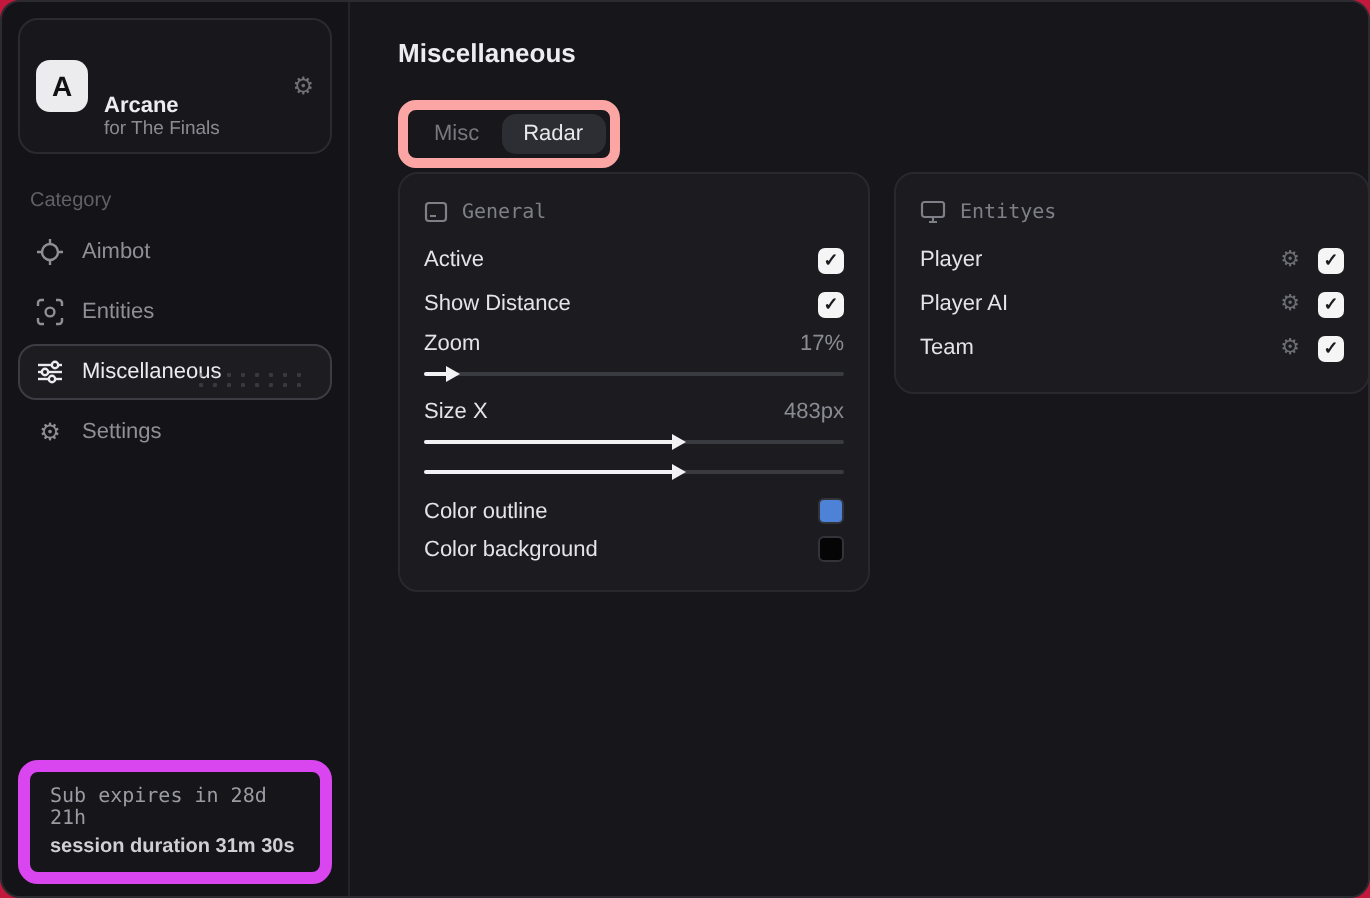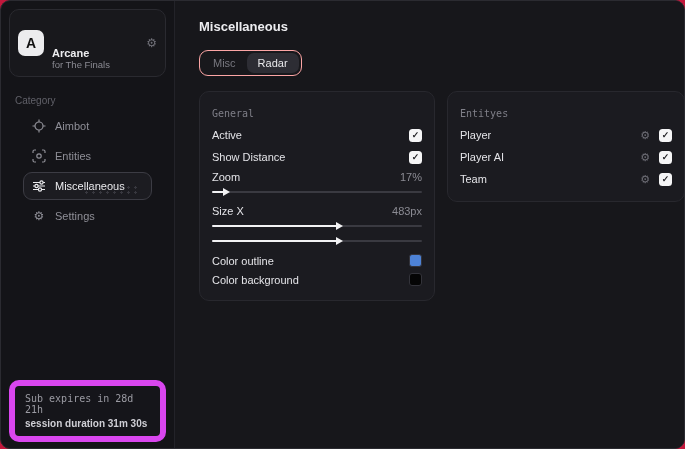--- a/index.html
+++ b/index.html
@@ -9,43 +9,43 @@
 
   
   .sidebar{width:174px;min-width:174px;border-right:1px solid #232329;position:relative;display:flex;flex-direction:column;box-sizing:border-box;}
   .side-header{margin:8px;border:1px solid #2a2a30;background:#18181c;border-radius:10px;display:flex;align-items:center;padding:5px 8px;gap:8px;}
   .logo{width:26px;height:26px;border-radius:7px;background:#ececee;color:#111;display:flex;align-items:center;justify-content:center;font-weight:700;font-size:14px;}
   .side-header .titles{flex:1;line-height:1.15;margin-top:32px;}
   .app-title{font-size:11px;font-weight:700;color:#ededf0;}
   .app-subtitle{font-size:9.5px;color:#8b8b93;}
   .mini-gear{color:#6f6f77;font-size:12px;cursor:pointer;}
   .category{font-size:10px;color:#606068;margin:10px 0 6px 14px;}
-  .side-items{display:flex;flex-direction:column;gap:2px;padding:0 22px;}
+  .side-items{display:flex;flex-direction:column;gap:2px;padding:0 8px;}
   .side-item{display:flex;align-items:center;gap:9px;padding:6px 8px;border-radius:9px;color:#8f8f97;font-size:11px;border:1px solid transparent;cursor:pointer;position:relative;}
   .side-item.active{color:#ececef;background:#1c1c21;border-color:#3c3c44;}
   .side-item .ic{width:14px;height:14px;display:flex;align-items:center;justify-content:center;}
   .side-item .ic svg{display:block;}
   .dots{position:absolute;right:10px;bottom:4px;width:58px;height:10px;opacity:.45;
         background-image:radial-gradient(circle,#5a5a64 1px,transparent 1.2px);background-size:7px 5px;}
   .side-footer{position:absolute;left:8px;right:8px;bottom:6px;border:6px solid #d946ef;border-radius:10px;padding:7px 10px;background:#15151a;}
   .foot1{font-family:"DejaVu Sans Mono",monospace;font-size:10px;color:#9b9ba3;margin-bottom:3px;}
   .foot2{font-size:10px;font-weight:700;color:#cfcfd5;}
 
   
   .main{flex:1;background:#17171b;padding:18px 14px 0 24px;box-sizing:border-box;}
   .page-title{font-size:13px;font-weight:700;color:#ededf0;margin-bottom:16px;}
-  .tabbar{display:inline-flex;background:#18181c;border:1px solid #fca5a5;border-radius:9px;padding:2px;margin-bottom:15px;}
+  .tabbar{display:inline-flex;background:#18181c;border:5px solid #fca5a5;border-radius:9px;padding:2px;margin-bottom:2px;}
   .tab{font-size:11px;color:#77777f;padding:4px 11px;border-radius:7px;cursor:pointer;}
   .tab.active{background:#2d2d34;color:#e8e8eb;}
 
   .panels{display:flex;gap:12px;align-items:flex-start;}
   .panel{background:#1b1b20;border:1px solid #28282e;border-radius:10px;padding:9px 12px 11px;box-sizing:border-box;}
   .panel.general{width:236px;}
   .panel.entities{width:238px;}
-  .panel-head{display:flex;align-items:flex-start;gap:7px;color:#7f7f88;margin-bottom:7px;height:16px;flex-direction:column;}
+  .panel-head{display:flex;align-items:flex-end;gap:7px;color:#7f7f88;margin-bottom:7px;height:16px;}
   .panel-head .ph-title{font-family:"DejaVu Sans Mono",monospace;font-size:10px;}
   .panel-head svg{display:block;}
 
   .row{display:flex;align-items:center;justify-content:space-between;height:22px;}
   .row .lbl{font-size:11px;color:#e4e4e8;}
   .row .val{font-size:11px;color:#8b8b93;}
   .checkbox{width:13px;height:13px;border-radius:3.5px;background:#f5f5f6;display:flex;align-items:center;justify-content:center;color:#1b1b1f;font-size:9px;font-weight:700;cursor:pointer;line-height:1;}
   .slider{position:relative;height:10px;margin:1px 0 5px;cursor:pointer;}
   .slider .track{position:absolute;left:0;right:0;top:4px;height:2px;background:#3a3a41;border-radius:2px;}
   .slider .fill{position:absolute;left:0;top:4px;height:2px;background:#f2f2f4;border-radius:2px;}

